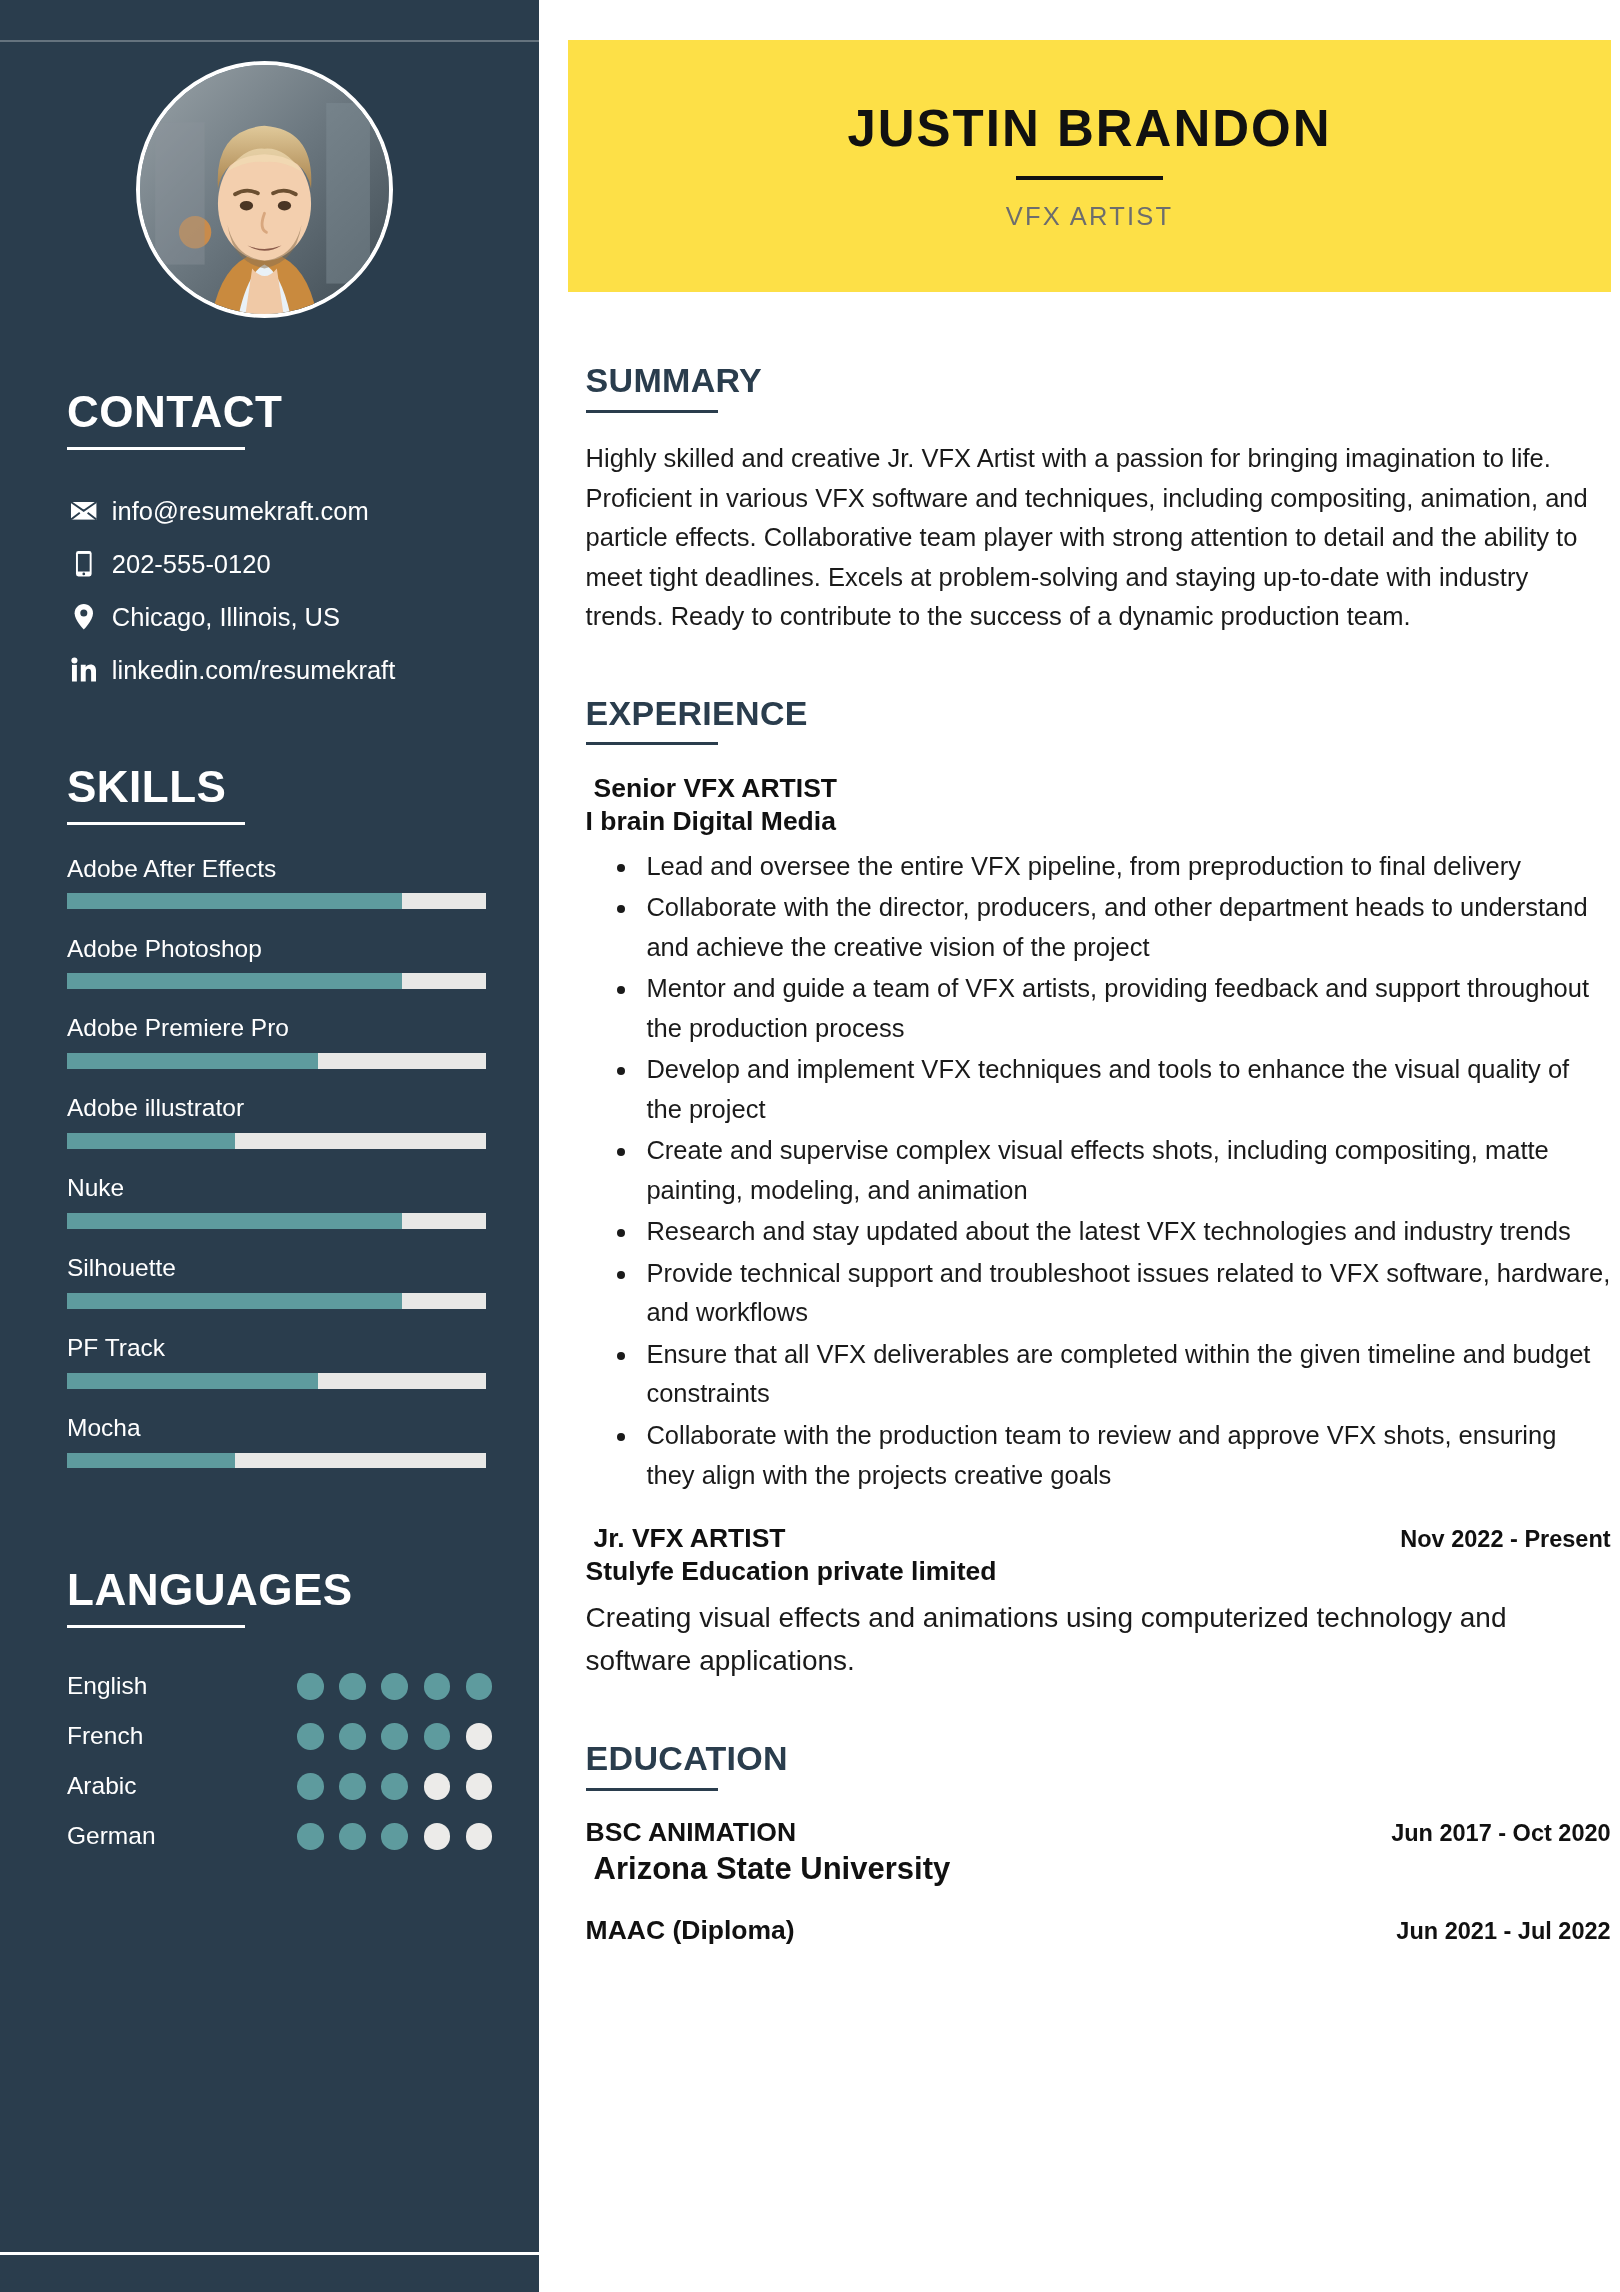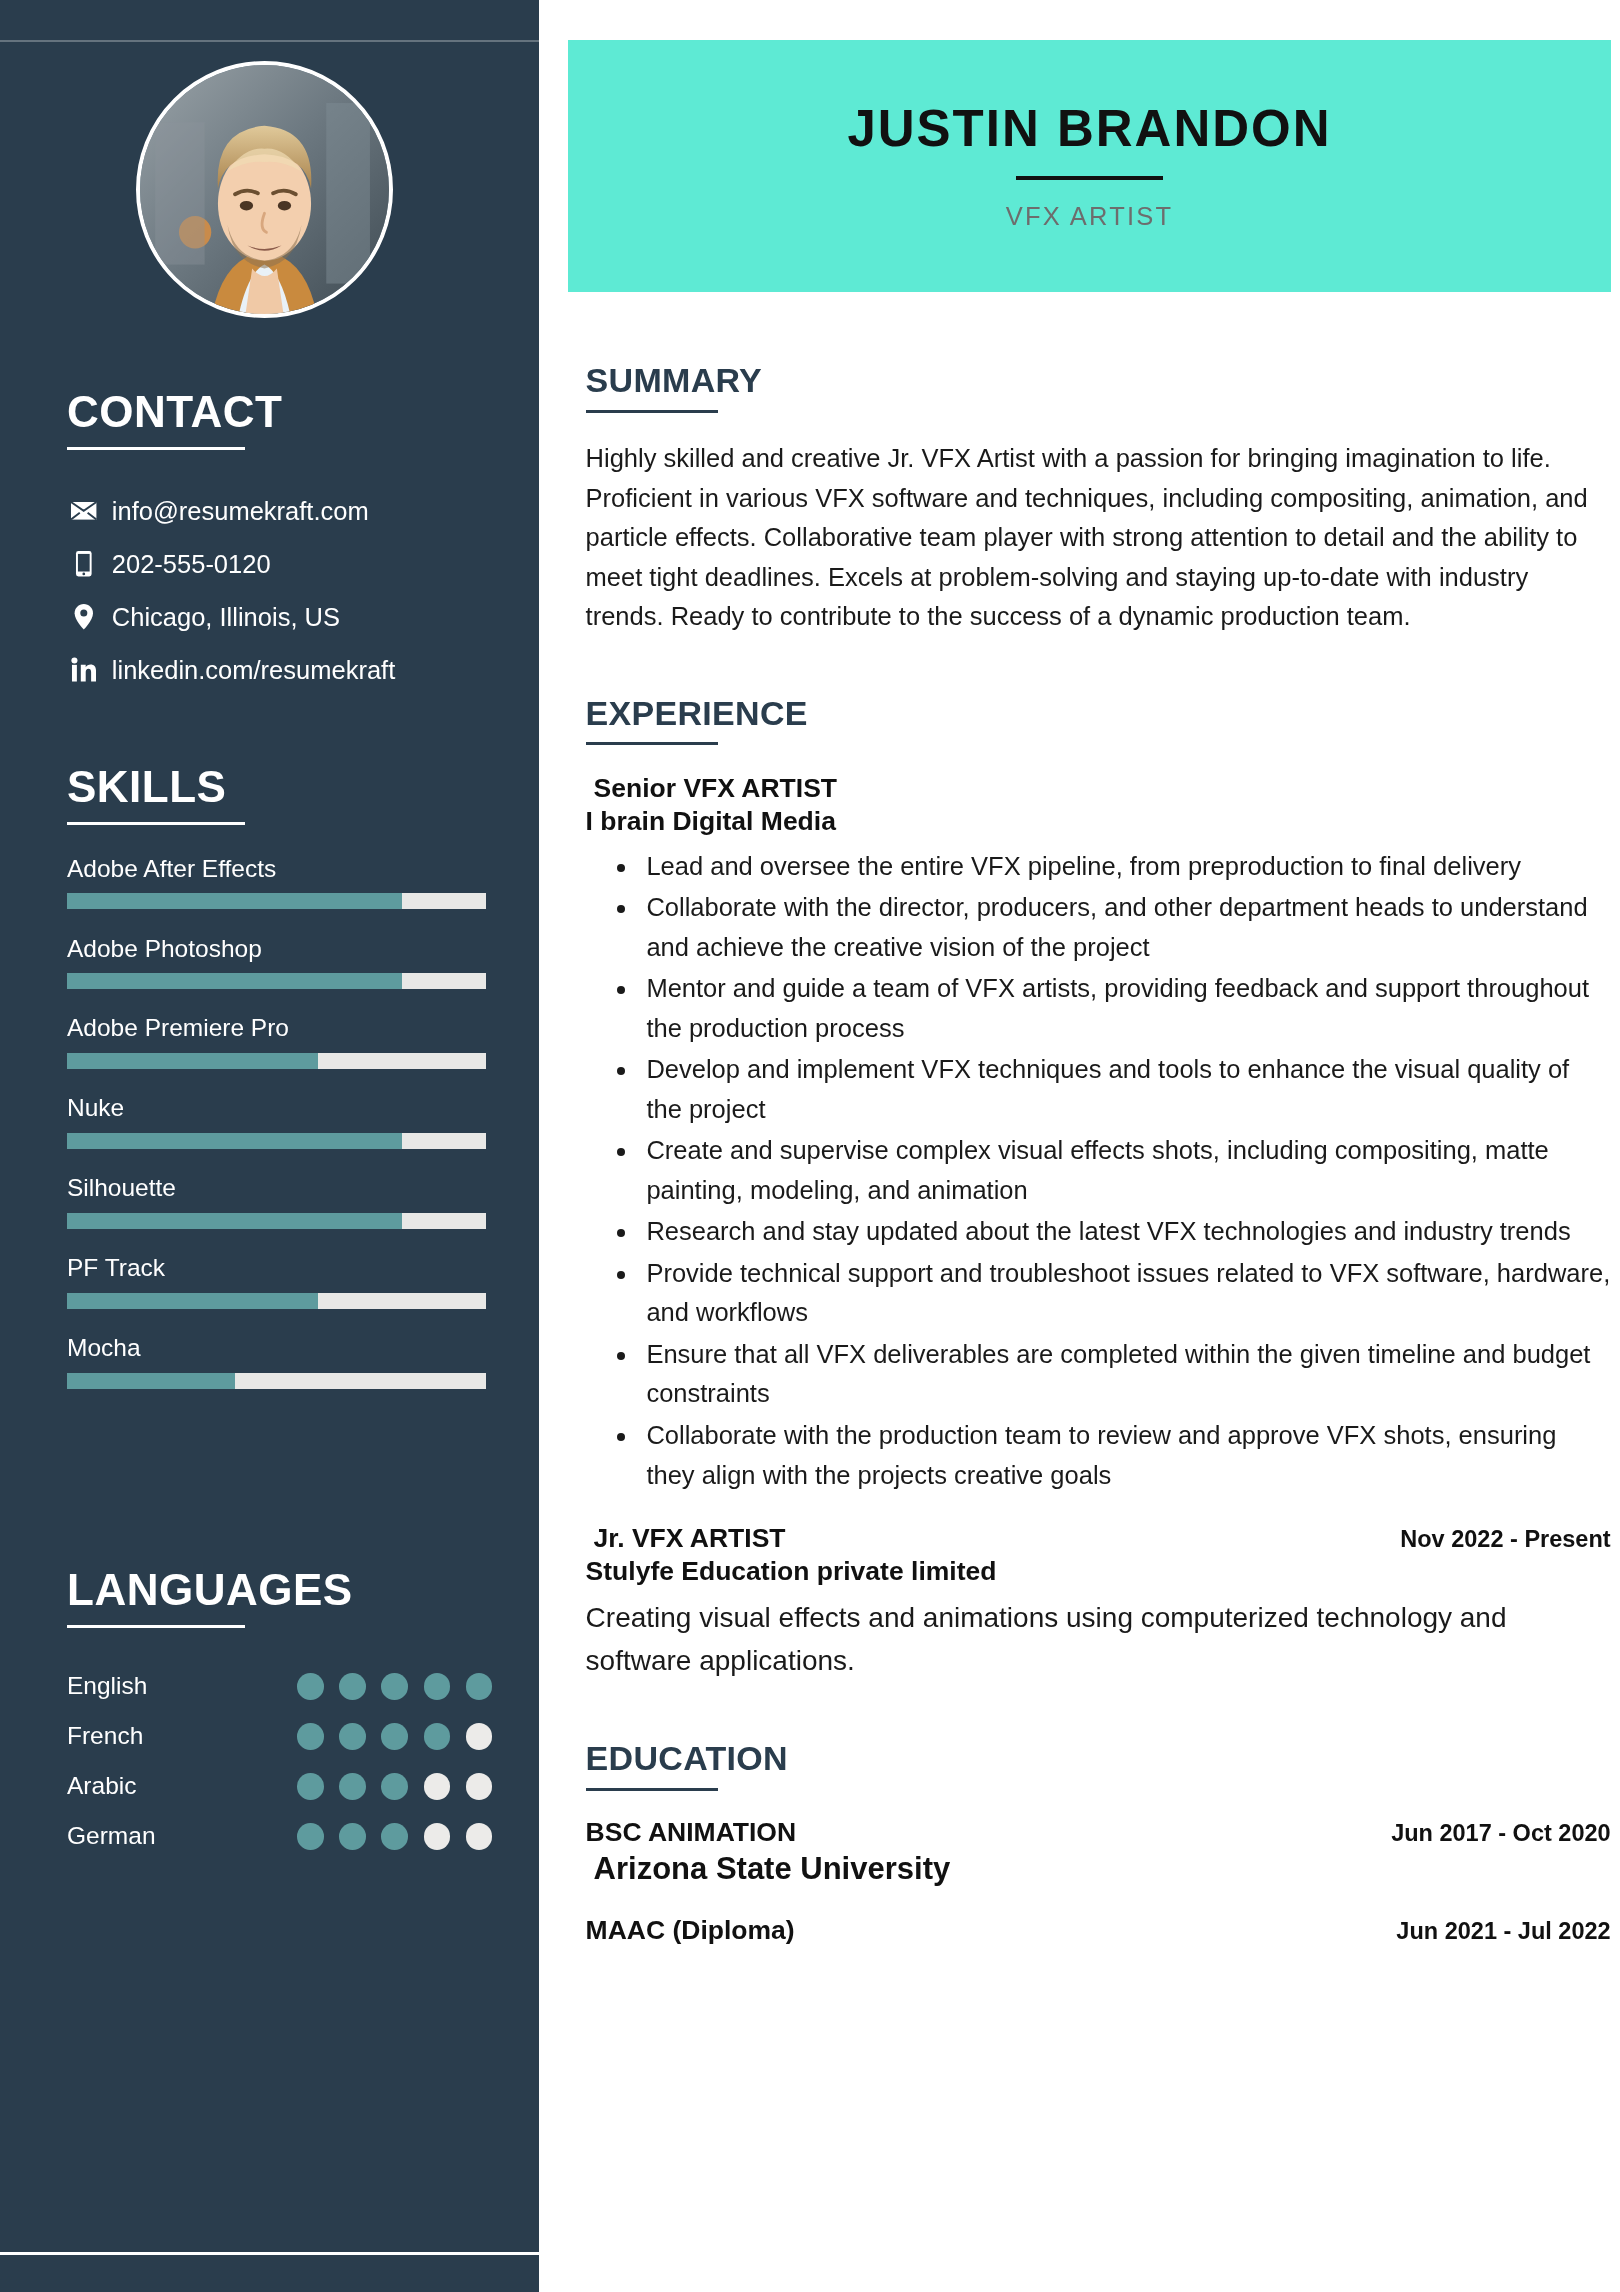--- a/index.html
+++ b/index.html
@@ -153,21 +153,21 @@
     width: 1052px;
     height: 2293px;
   }
 
   .header-band {
     position: absolute;
     left: 0;
     top: 40px;
     width: 1043px;
     height: 252px;
-    background: #5eead4;
+    background: #fde047;
     display: flex;
     flex-direction: column;
     align-items: center;
     justify-content: center;
   }
   .full-name {
     font-size: 51px;
     font-weight: 700;
     letter-spacing: 2px;
     color: #111111;
@@ -403,20 +403,26 @@
               <div class="skill-fill" style="width: 80%;"></div>
             </div>
           </div>
           <div class="skill-item">
             <div class="skill-label">Adobe Premiere Pro</div>
             <div class="skill-track">
               <div class="skill-fill" style="width: 60%;"></div>
             </div>
           </div>
           <div class="skill-item">
+            <div class="skill-label">Adobe illustrator</div>
+            <div class="skill-track">
+              <div class="skill-fill" style="width: 40%;"></div>
+            </div>
+          </div>
+          <div class="skill-item">
             <div class="skill-label">Nuke</div>
             <div class="skill-track">
               <div class="skill-fill" style="width: 80%;"></div>
             </div>
           </div>
           <div class="skill-item">
             <div class="skill-label">Silhouette</div>
             <div class="skill-track">
               <div class="skill-fill" style="width: 80%;"></div>
             </div>

